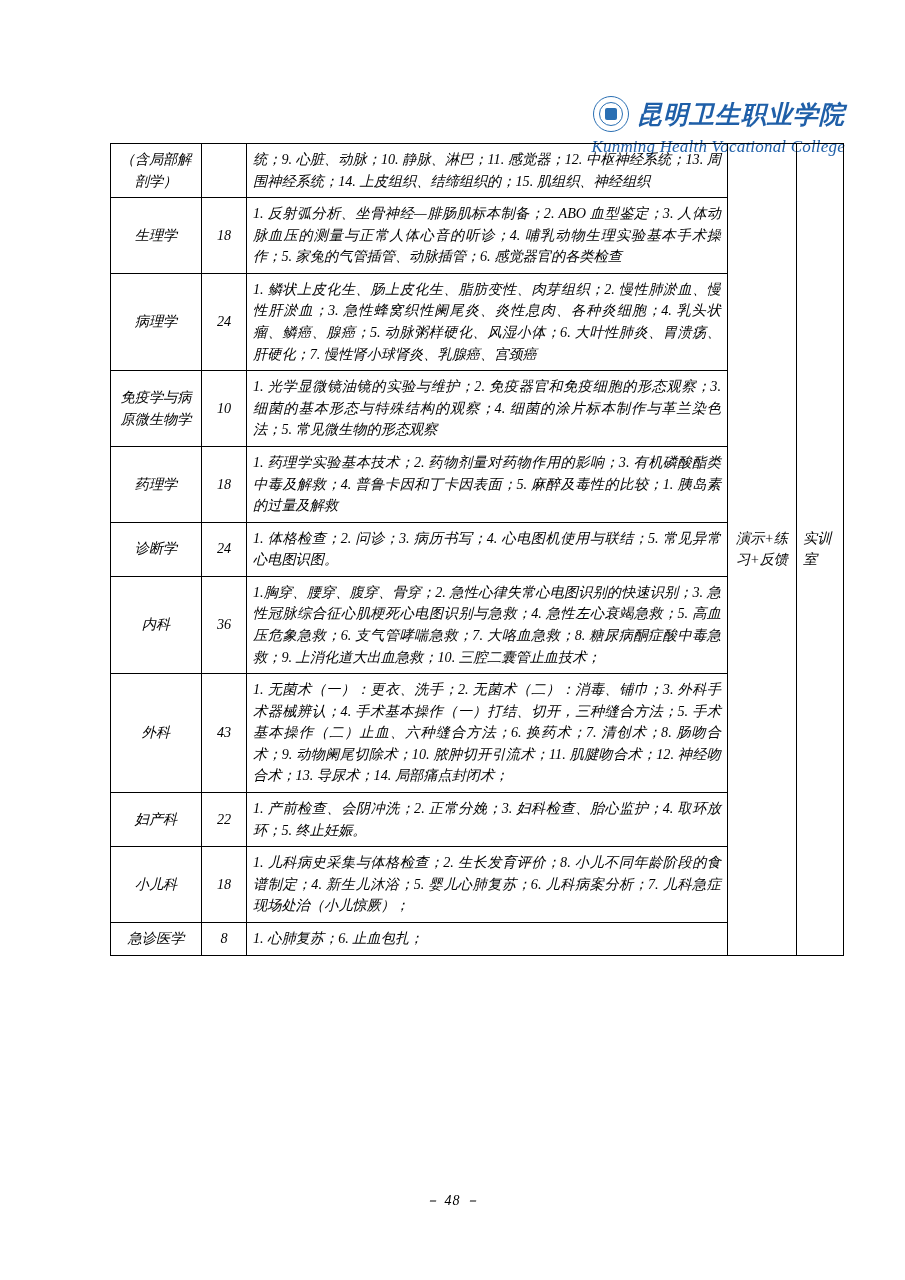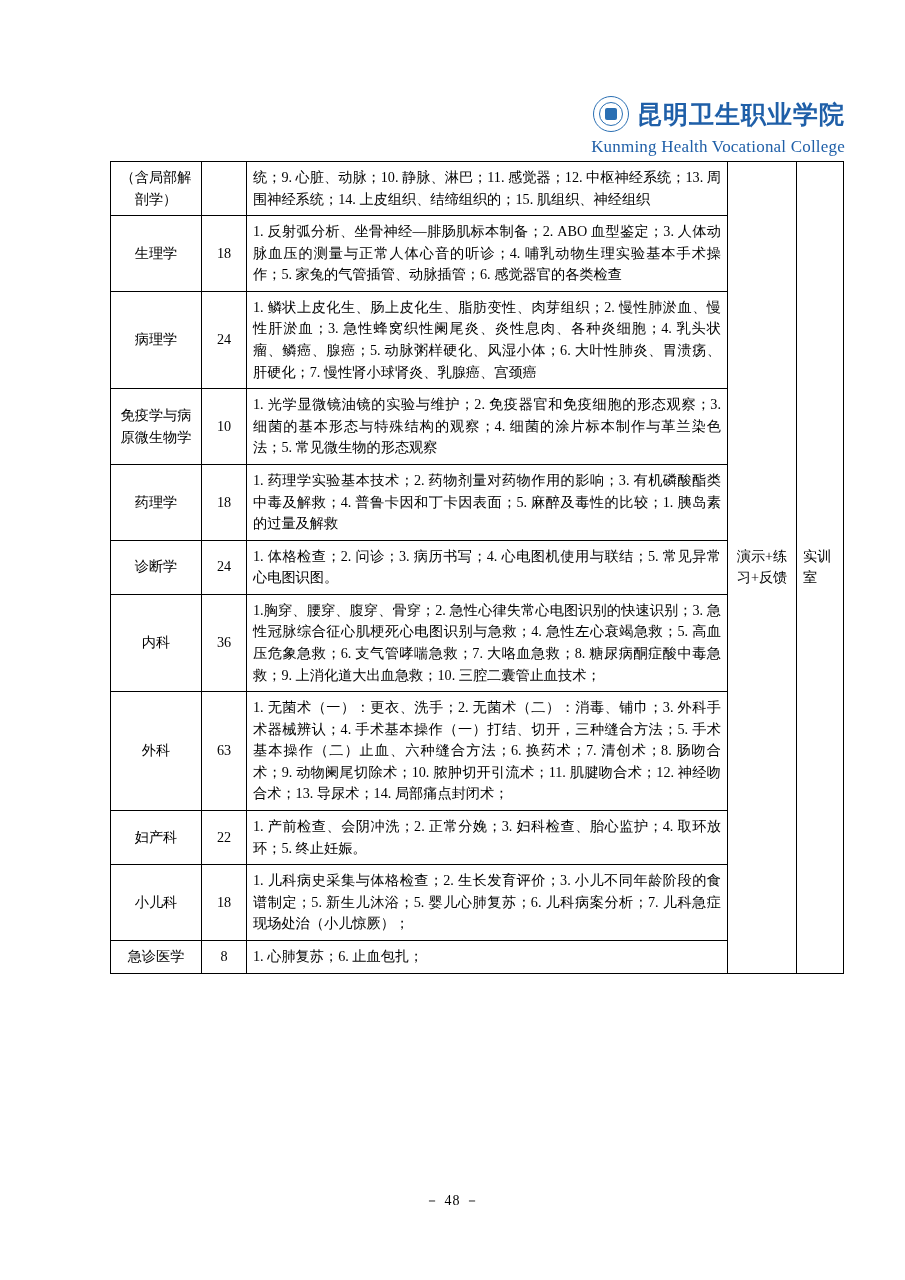--- a/index.html
+++ b/index.html
@@ -14,20 +14,21 @@
     color: #000000;
     position: relative;
     overflow: hidden;
   }
   .page {
     position: relative;
     width: 905px;
     height: 1280px;
     box-sizing: border-box;
     padding: 0;
+    font-style: italic;
   }
 
   
   .header {
     position: absolute;
     top: 96px;
     right: 60px;
     display: flex;
     flex-direction: column;
     align-items: flex-end;
@@ -85,21 +86,21 @@
     color: #1f5fa8;
     letter-spacing: 0.2px;
     margin-top: 5px;
     white-space: nowrap;
   }
 
   
   .table-wrap {
     position: absolute;
     left: 110px;
-    top: 161px;
+    top: 143px;
     width: 690px;
   }
   table.data {
     border-collapse: collapse;
     width: 690px;
     table-layout: fixed;
   }
   table.data td {
     border: 1px solid #000000;
     vertical-align: middle;
@@ -198,32 +199,32 @@
           <td class="col-hours">24</td>
           <td class="col-content">1. 体格检查；2. 问诊；3. 病历书写；4. 心电图机使用与联结；5. 常见异常心电图识图。</td>
         </tr>
         <tr>
           <td class="col-subject">内科</td>
           <td class="col-hours">36</td>
           <td class="col-content">1.胸穿、腰穿、腹穿、骨穿；2. 急性心律失常心电图识别的快速识别；3. 急性冠脉综合征心肌梗死心电图识别与急救；4. 急性左心衰竭急救；5. 高血压危象急救；6. 支气管哮喘急救；7. 大咯血急救；8. 糖尿病酮症酸中毒急救；9. 上消化道大出血急救；10. 三腔二囊管止血技术；</td>
         </tr>
         <tr>
           <td class="col-subject">外科</td>
-          <td class="col-hours">63</td>
+          <td class="col-hours">43</td>
           <td class="col-content">1. 无菌术（一）：更衣、洗手；2. 无菌术（二）：消毒、铺巾；3. 外科手术器械辨认；4. 手术基本操作（一）打结、切开，三种缝合方法；5. 手术基本操作（二）止血、六种缝合方法；6. 换药术；7. 清创术；8. 肠吻合术；9. 动物阑尾切除术；10. 脓肿切开引流术；11. 肌腱吻合术；12. 神经吻合术；13. 导尿术；14. 局部痛点封闭术；</td>
         </tr>
         <tr>
           <td class="col-subject">妇产科</td>
           <td class="col-hours">22</td>
           <td class="col-content">1. 产前检查、会阴冲洗；2. 正常分娩；3. 妇科检查、胎心监护；4. 取环放环；5. 终止妊娠。</td>
         </tr>
         <tr>
           <td class="col-subject">小儿科</td>
           <td class="col-hours">18</td>
-          <td class="col-content">1. 儿科病史采集与体格检查；2. 生长发育评价；3. 小儿不同年龄阶段的食谱制定；5. 新生儿沐浴；5. 婴儿心肺复苏；6. 儿科病案分析；7. 儿科急症现场处治（小儿惊厥）；</td>
+          <td class="col-content">1. 儿科病史采集与体格检查；2. 生长发育评价；8. 小儿不同年龄阶段的食谱制定；4. 新生儿沐浴；5. 婴儿心肺复苏；6. 儿科病案分析；7. 儿科急症现场处治（小儿惊厥）；</td>
         </tr>
         <tr>
           <td class="col-subject">急诊医学</td>
           <td class="col-hours">8</td>
           <td class="col-content">1. 心肺复苏；6. 止血包扎；</td>
         </tr>
       </tbody>
     </table>
   </div>
 

